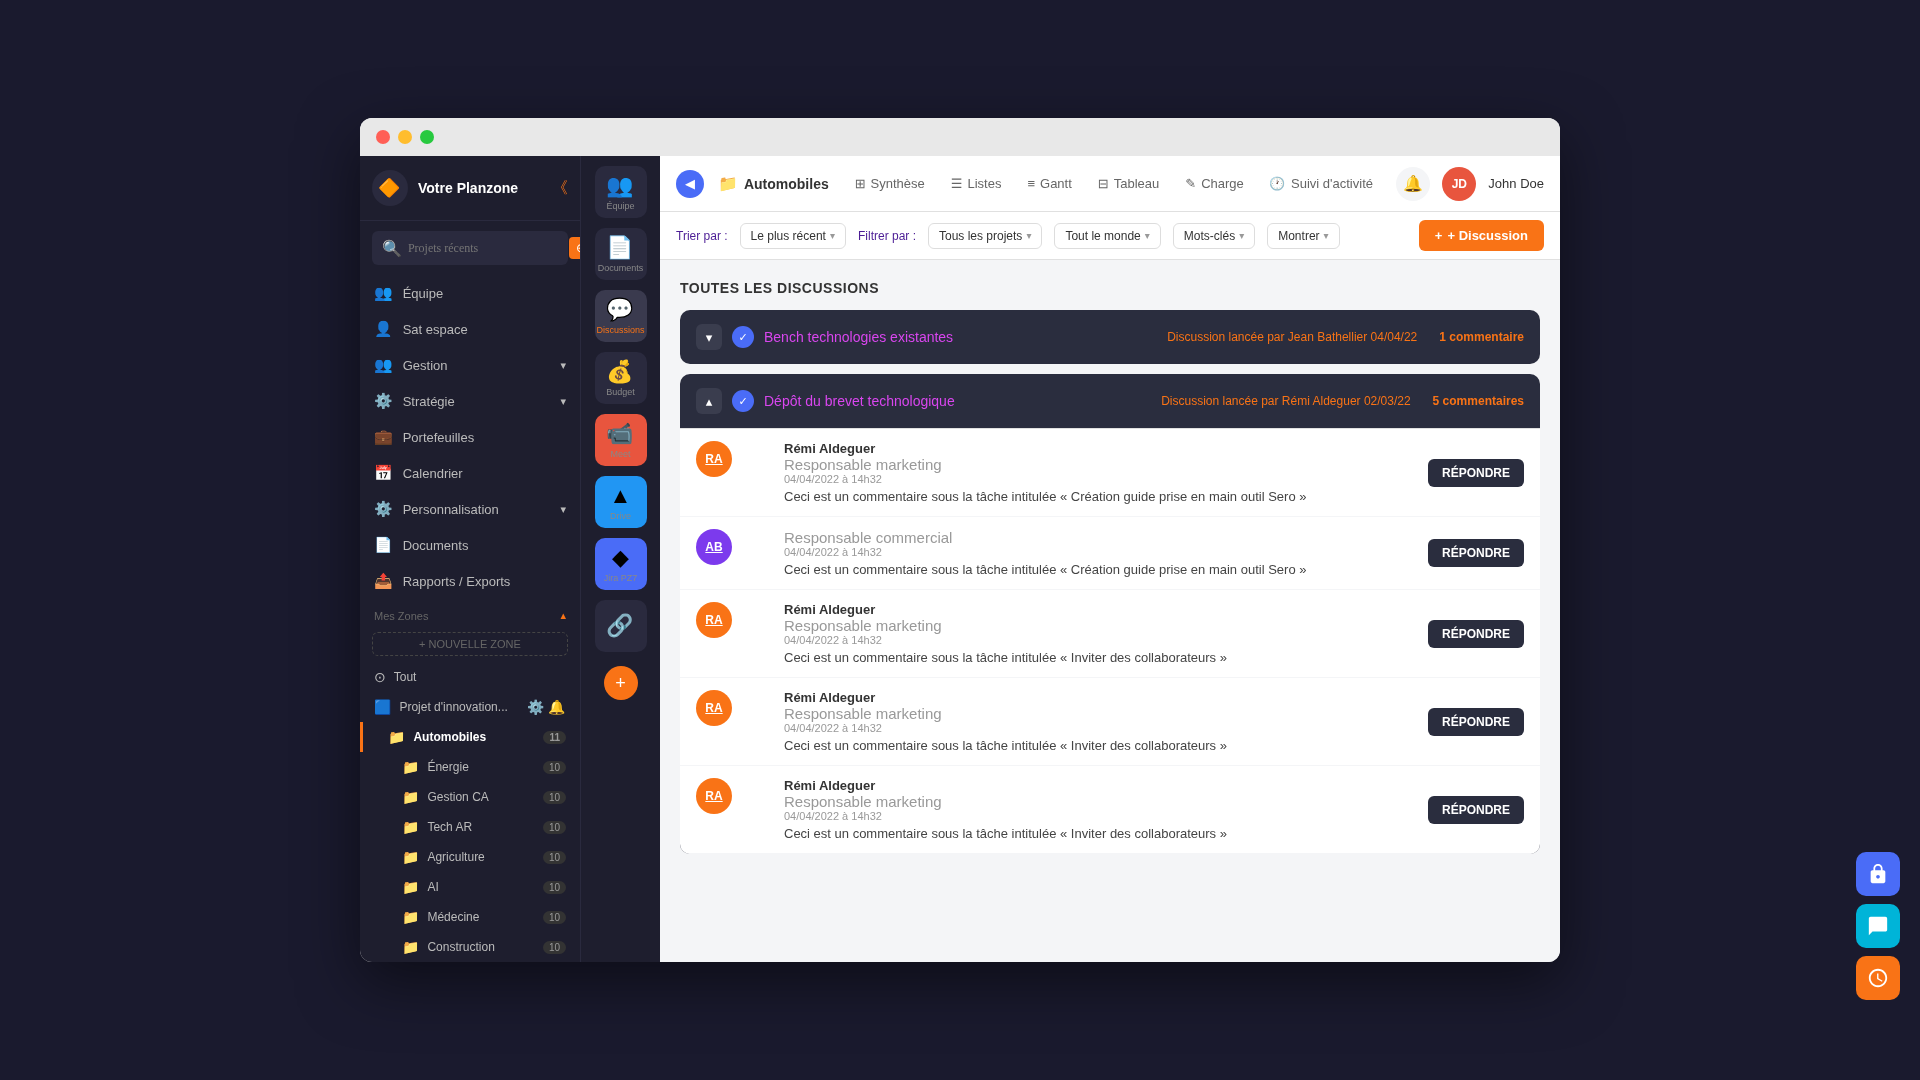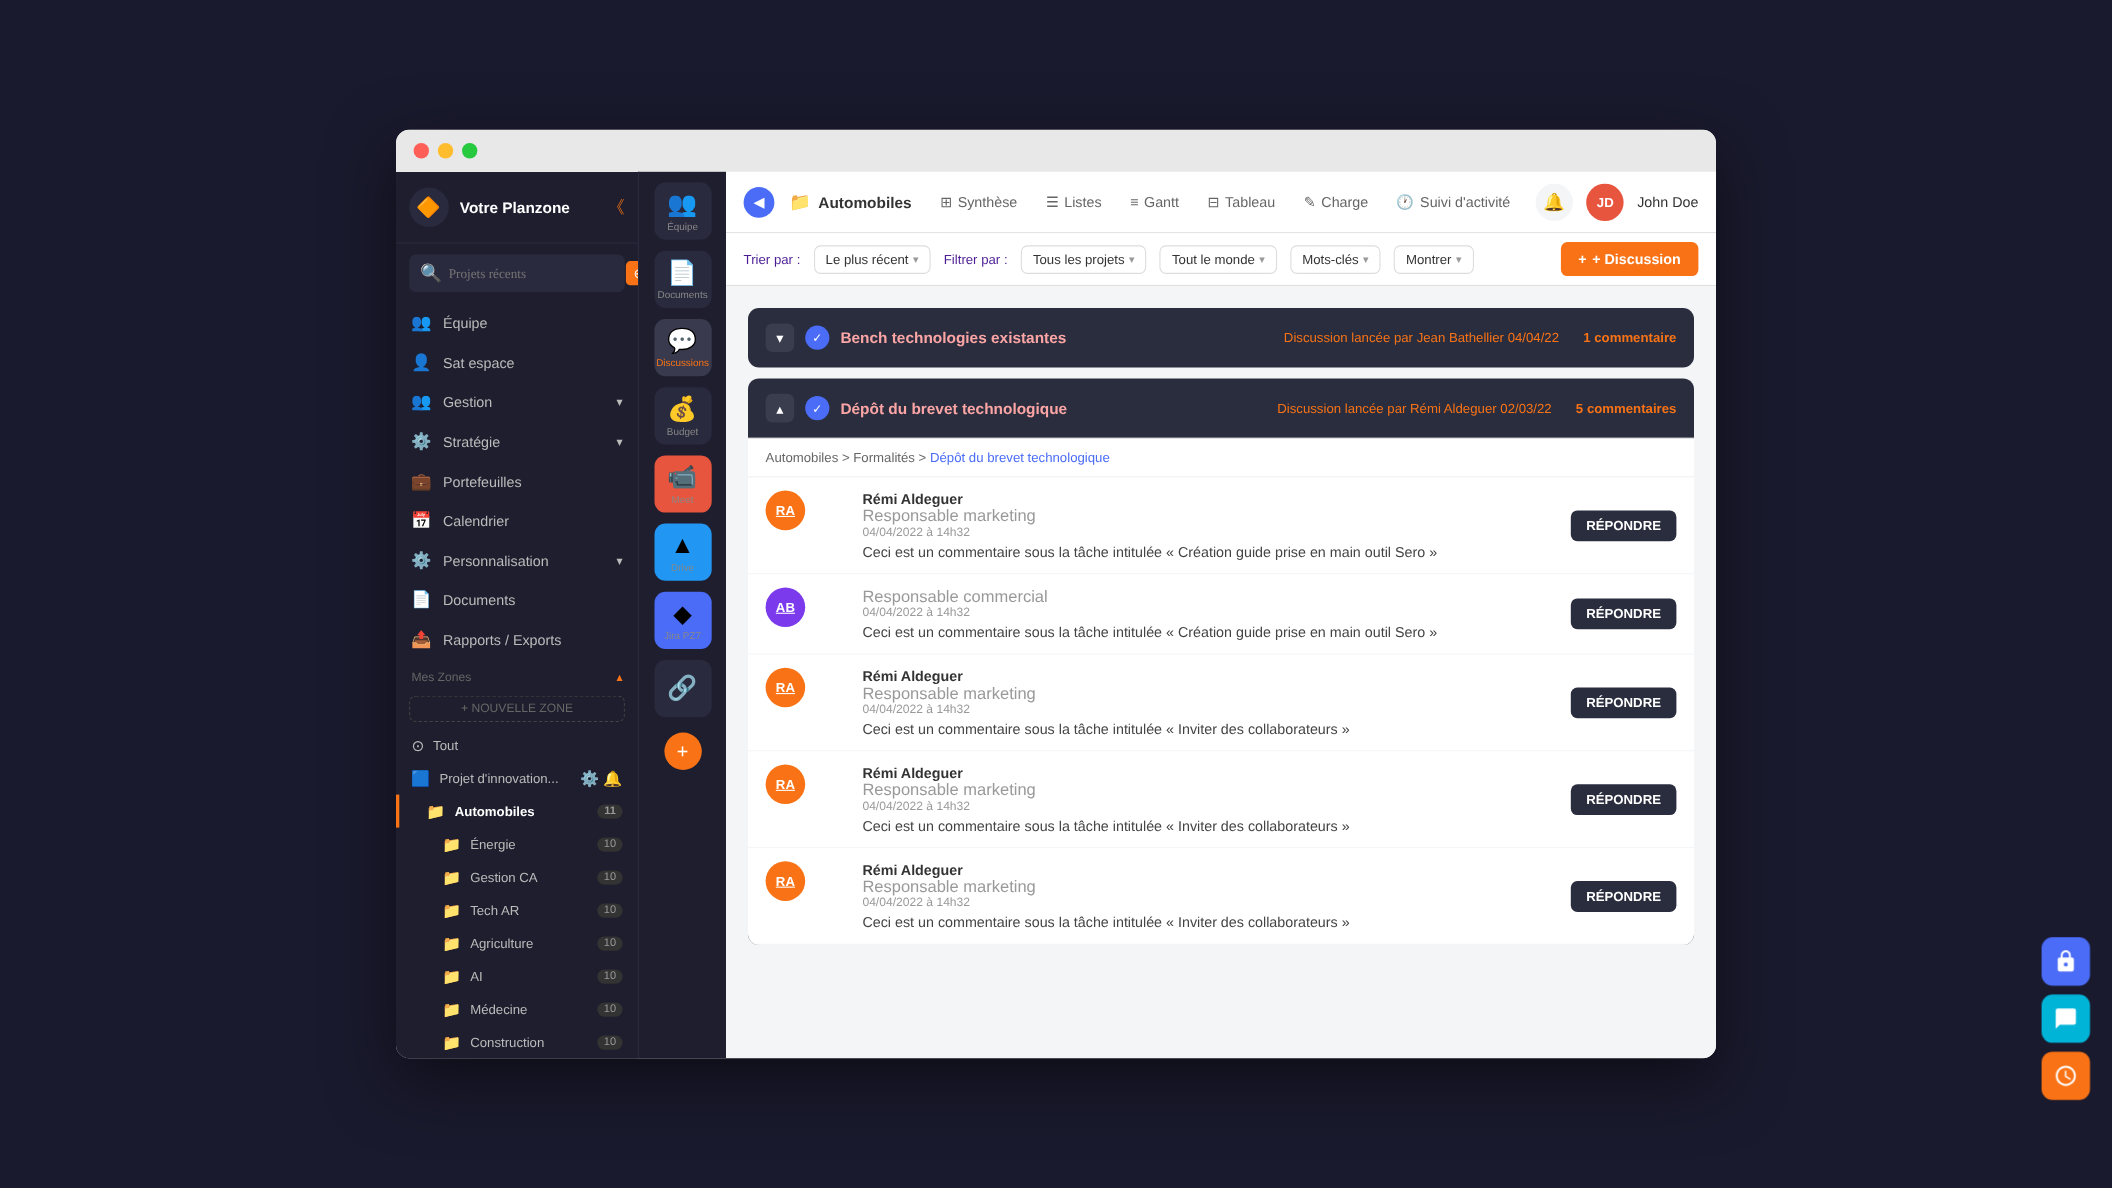--- a/index.html
+++ b/index.html
@@ -360,22 +360,22 @@
       background: #4a6cf7;
       display: flex;
       align-items: center;
       justify-content: center;
       color: #fff;
       font-size: 11px;
       flex-shrink: 0;
     }
     .discussion-title-text {
       font-size: 14px;
-      color: #fca5a5;
-      font-weight: 700;
+      color: #d946ef;
+      font-weight: 400;
     }
     .discussion-meta {
       margin-left: auto;
       font-size: 12px;
       color: #f97316;
     }
     .discussion-comment-count {
       color: #f97316;
       font-size: 12px;
       font-weight: 600;
@@ -698,20 +698,21 @@
           <span>Montrer</span>
           <span class="arrow">▾</span>
         </div>
         <button class="new-discussion-btn">
           <span>+</span>
           <span>+ Discussion</span>
         </button>
       </div>
 
       <div class="content-area">
+        <div class="section-title">TOUTES LES DISCUSSIONS</div>
 
         <div class="discussion-card">
           <div class="discussion-header">
             <div class="discussion-toggle">▾</div>
             <div class="discussion-check">✓</div>
             <span class="discussion-title-text">Bench technologies existantes</span>
             <span class="discussion-meta">Discussion lancée par Jean Bathellier 04/04/22</span>
             <span class="discussion-comment-count">1 commentaire</span>
           </div>
         </div>
@@ -720,27 +721,20 @@
           <div class="discussion-header">
             <div class="discussion-toggle">▴</div>
             <div class="discussion-check">✓</div>
             <span class="discussion-title-text">Dépôt du brevet technologique</span>
             <span class="discussion-meta">Discussion lancée par Rémi Aldeguer 02/03/22</span>
             <span class="discussion-comment-count">5 commentaires</span>
           </div>
 
           <div class="discussion-expanded">
 
-            <div class="breadcrumb-bar">
-              <span>Automobiles</span>
-              <span> &gt; </span>
-              <span>Formalités</span>
-              <span> &gt; </span>
-              <a>Dépôt du brevet technologique</a>
-            </div>
 
             <div class="comment-row">
               <div class="comment-avatar orange">RA</div>
               <div class="comment-info">
                 <div class="comment-author">Rémi Aldeguer</div>
                 <div class="comment-role">Responsable marketing</div>
                 <div class="comment-timestamp">04/04/2022 à 14h32</div>
                 <div class="comment-text">Ceci est un commentaire sous la tâche intitulée « Création guide prise en main outil Sero »</div>
               </div>
               <button class="reply-btn">RÉPONDRE</button>

